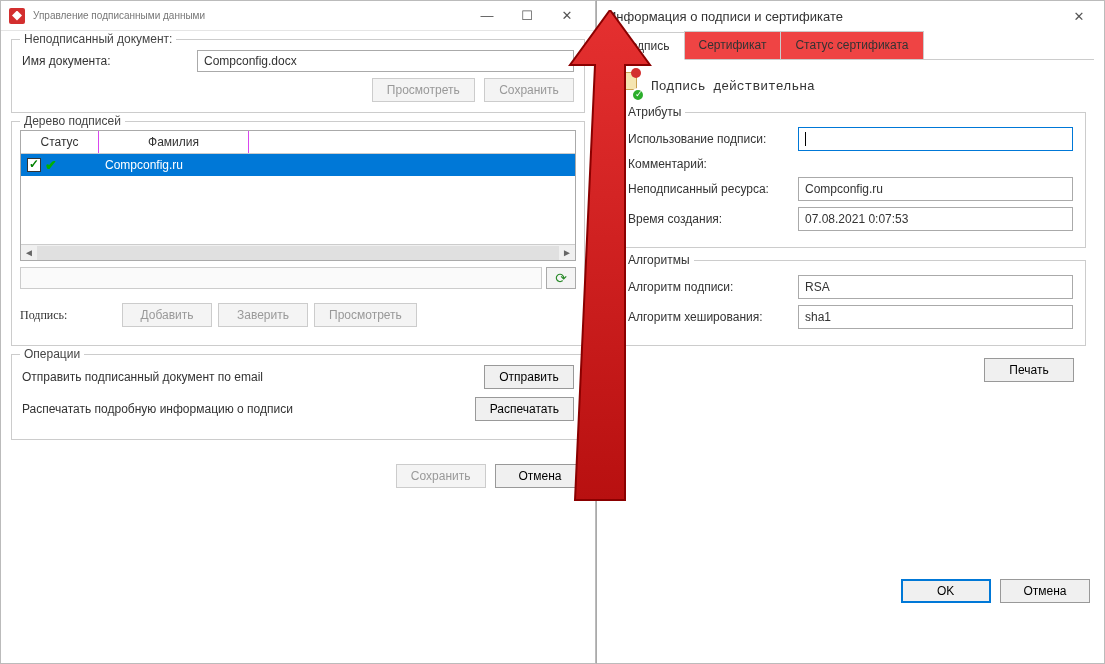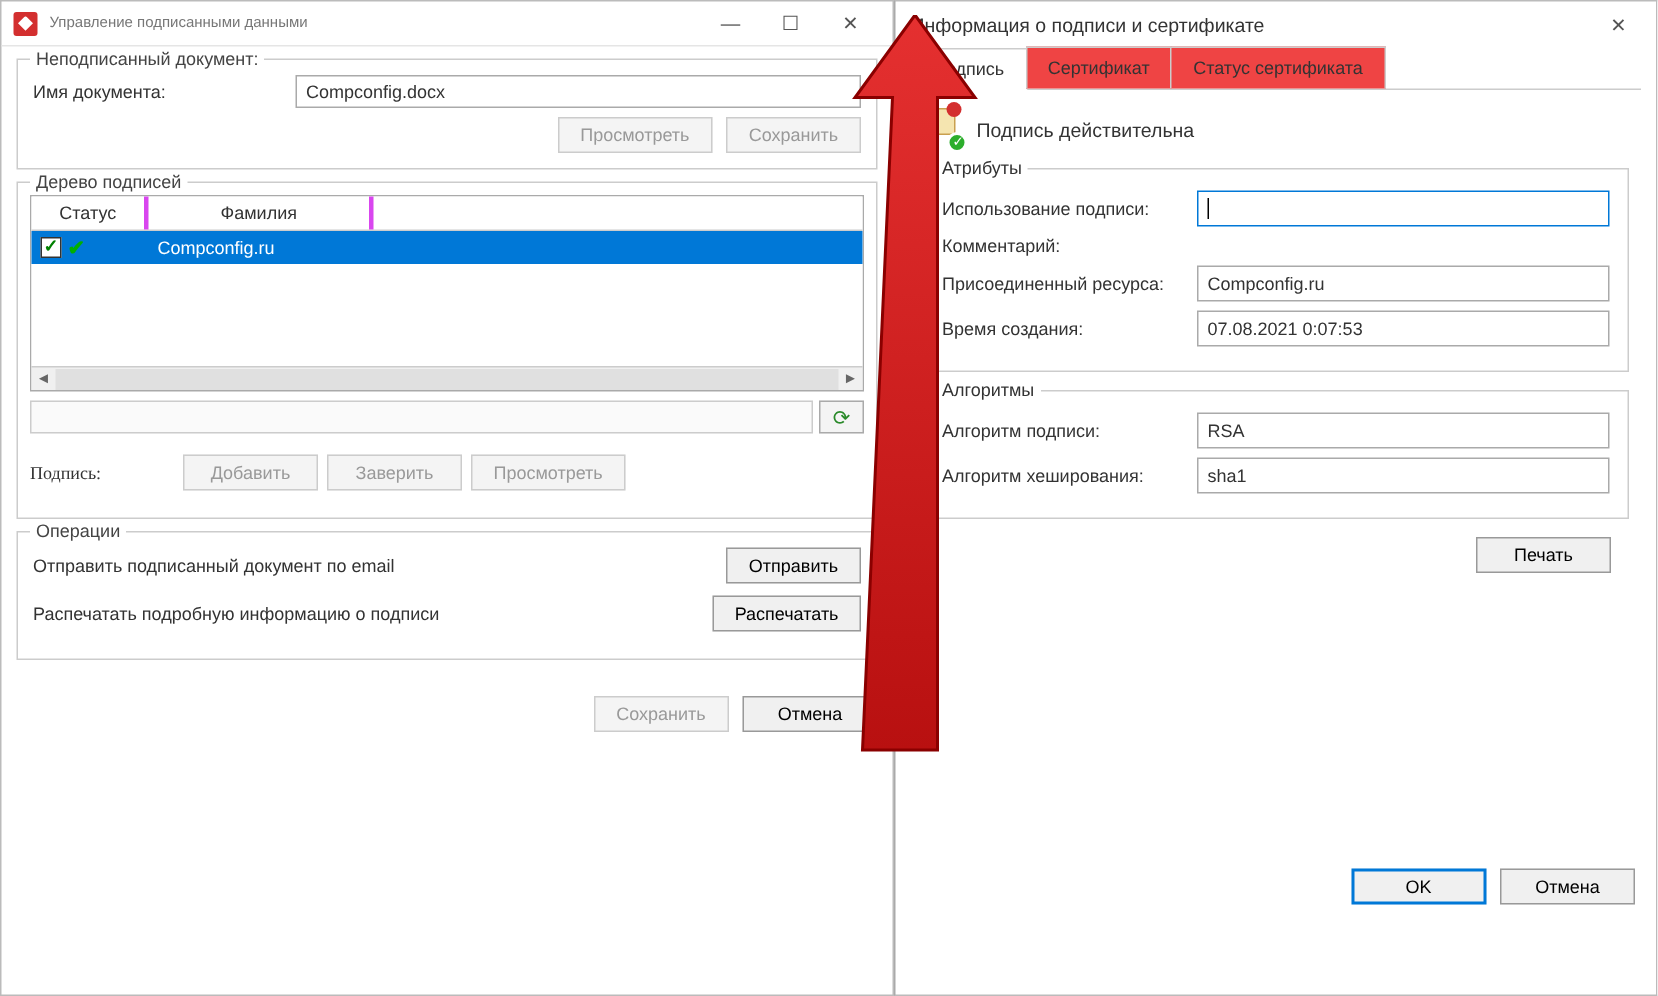--- a/index.html
+++ b/index.html
@@ -25,21 +25,21 @@
 .form-row label { width: 175px; font-size: 12px; color: #333; }
 .form-row .val { flex: 1; height: 22px; border: 1px solid #aaa; padding: 2px 6px; font-size: 12px; background: #fff; display: flex; align-items: center; overflow: hidden; white-space: nowrap; }
 
 .btn-row { text-align: right; margin-top: 4px; }
 button { height: 24px; padding: 0 14px; font-size: 12px; border: 1px solid #999; background: #f0f0f0; cursor: pointer; margin-left: 6px; min-width: 90px; }
 button:disabled { color: #999; background: #f4f4f4; border-color: #ccc; cursor: default; }
 button.primary { border: 2px solid #0078d7; }
 
 .grid { border: 1px solid #aaa; margin-bottom: 2px; }
 .grid-header { display: flex; background: #fff; border-bottom: 1px solid #ccc; }
-.grid-header .col { padding: 4px 8px; border-right: 3px solid #d946ef; font-size: 12px; text-align: center; }
+.grid-header .col { padding: 4px 8px; border-right: 1px solid #d946ef; font-size: 12px; text-align: center; }
 .grid-row { display: flex; align-items: center; height: 22px; }
 .grid-row.selected { background: #0078d7; color: #fff; }
 .grid-row .cell { padding: 0 6px; font-size: 12px; display: flex; align-items: center; }
 .check-icon { width: 14px; height: 14px; border: 1px solid #333; background: #fff; margin-right: 4px; position: relative; }
 .check-icon::after { content: "✓"; position: absolute; left: 1px; top: -2px; color: #008000; font-weight: bold; font-size: 12px; }
 .valid-icon { color: #00b000; font-weight: bold; font-size: 14px; }
 .grid-body { height: 90px; background: #fff; }
 .grid-scrollbar { height: 16px; background: #f0f0f0; border-top: 1px solid #ccc; display: flex; align-items: center; }
 .scroll-arrow { width: 16px; height: 16px; display: flex; align-items: center; justify-content: center; color: #666; font-size: 10px; }
 .scroll-track { flex: 1; height: 14px; background: #e0e0e0; }
@@ -62,21 +62,21 @@
 .tab.active { background: #fff; border-bottom: 1px solid #fff; top: 1px; }
 .tab.first { border-top-left-radius: 2px; }
 
 .right-content { padding: 12px 18px; }
 .sig-status { display: flex; align-items: center; margin-bottom: 12px; }
 .sig-icon { width: 28px; height: 28px; position: relative; margin-right: 8px; }
 .cert-pic { width: 22px; height: 18px; border: 1px solid #c9a050; background: #f5e5b0; border-radius: 2px; }
 .badge-check { position: absolute; right: -2px; bottom: -2px; width: 14px; height: 14px; background: #2cae2c; border-radius: 50%; border: 2px solid #fff; }
 .badge-check::after { content: "✓"; color: #fff; font-size: 9px; position: absolute; left: 2px; top: -1px; }
 .ribbon { position: absolute; right: 2px; top: -4px; width: 10px; height: 10px; background: #d32f2f; border-radius: 50%; }
-.sig-status-text { font-size: 13px; }
+.sig-status-text { font-size: 13px; font-family: Liberation Mono, monospace; }
 
 .group { border: 1px solid #ccc; padding: 14px 12px 10px 12px; margin-bottom: 12px; position: relative; }
 .group-label { position: absolute; top: -8px; left: 8px; background: #fff; padding: 0 4px; font-size: 12px; }
 .group .form-row label { width: 170px; }
 .group .form-row .val, .group .form-row input { height: 24px; }
 .val.focused { border: 1px solid #0078d7; }
 .cursor-line { width: 1px; height: 14px; background: #000; }
 
 .print-row { text-align: right; margin: 8px 12px; }
 .dialog-btns { text-align: right; padding: 10px 14px; border-top: 0; }
@@ -196,21 +196,21 @@
       <div class="form-row">
         <label>Использование подписи:</label>
         <div class="val focused">
             <span class="cursor-line"></span>
           </div>
       </div>
       <div class="form-row">
         <label>Комментарий:</label>
       </div>
       <div class="form-row">
-        <label>Присоединенный ресурса:</label>
+        <label>Неподписанный ресурса:</label>
         <div class="val">Compconfig.ru</div>
       </div>
       <div class="form-row">
         <label>Время создания:</label>
         <div class="val">07.08.2021 0:07:53</div>
       </div>
     </div>
 
     <div class="group">
       <div class="group-label">Алгоритмы</div>

